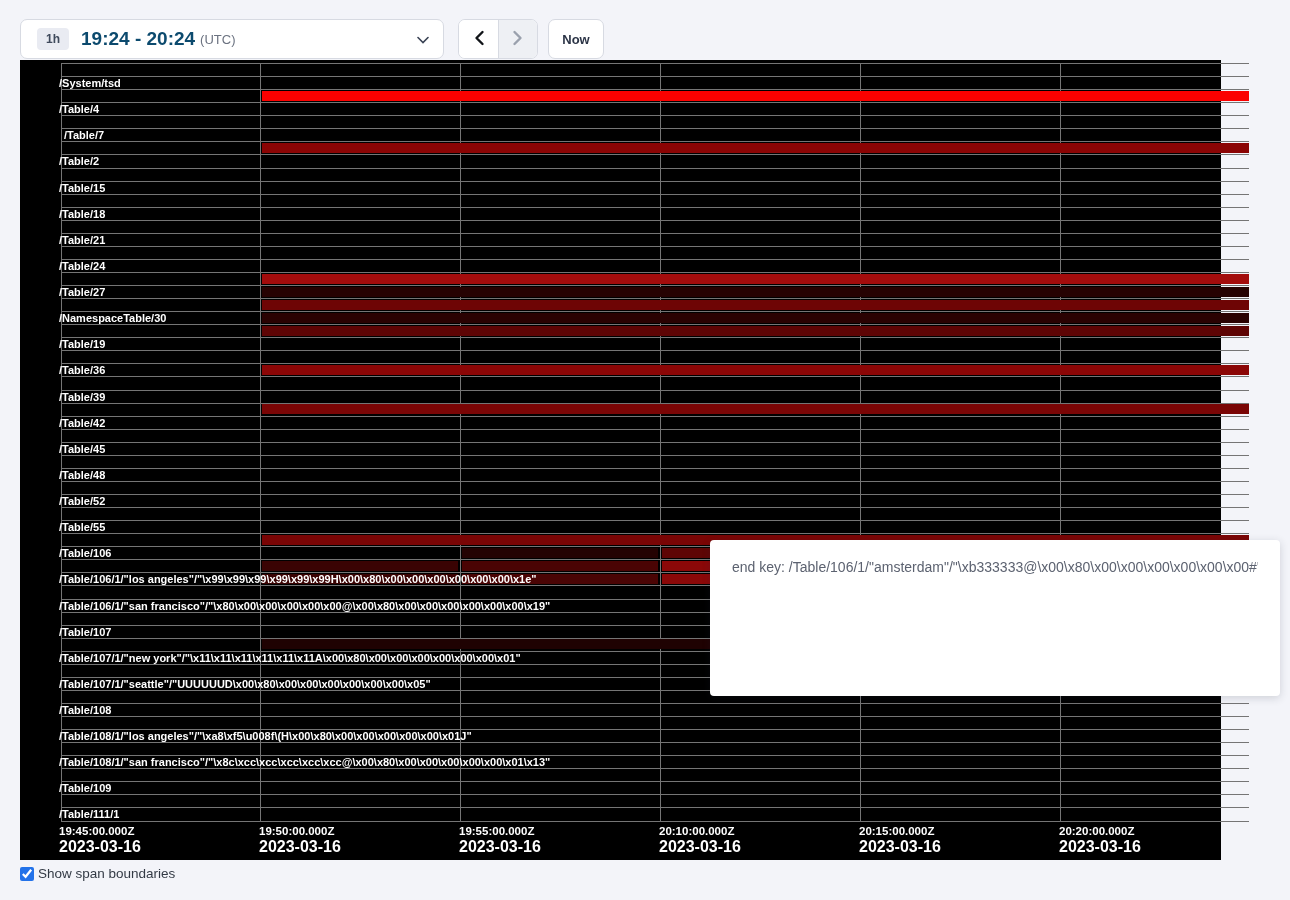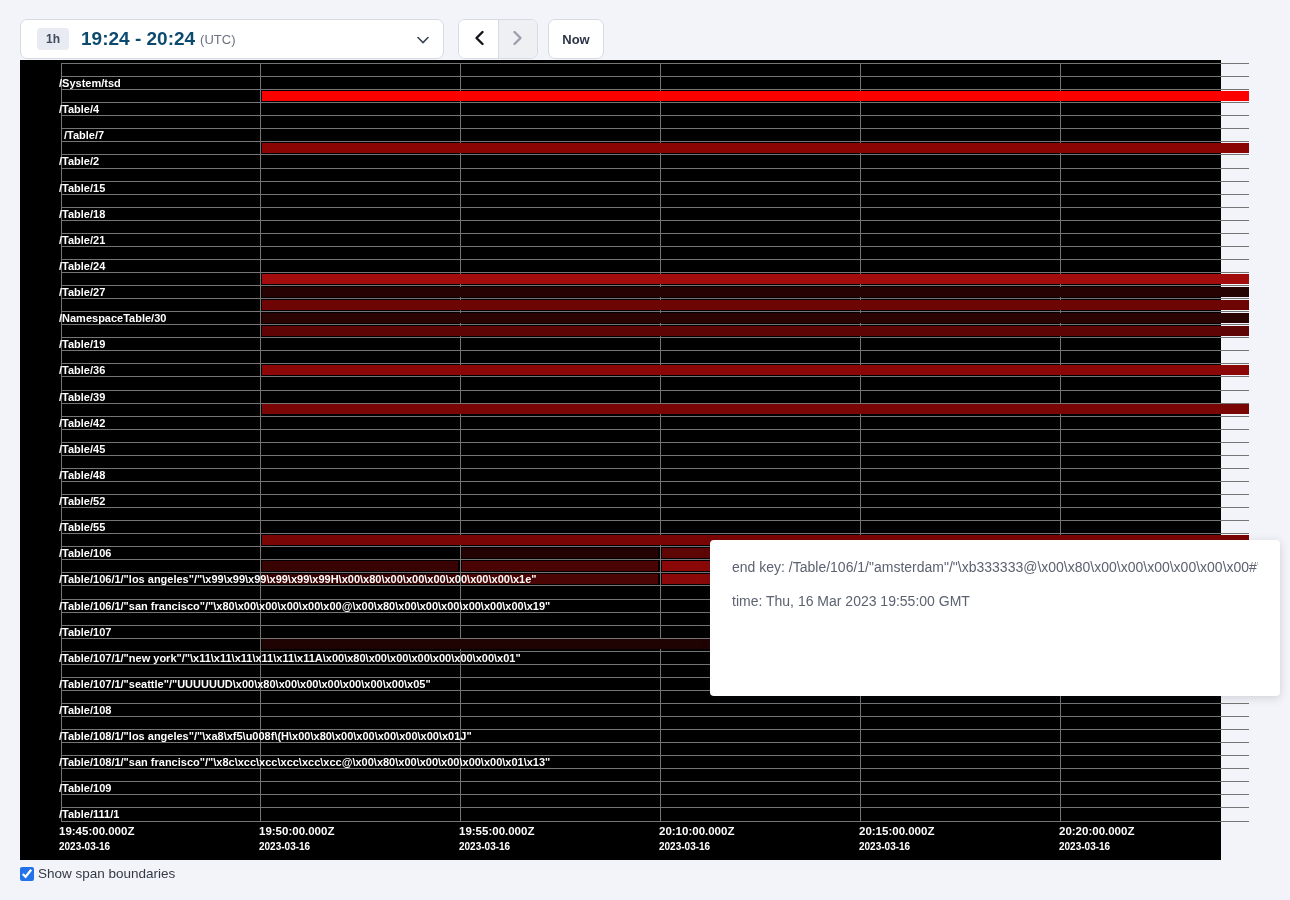--- a/index.html
+++ b/index.html
@@ -40,21 +40,21 @@
   }
   #heatmap-grid{position:absolute;left:0;top:0;width:100%;height:100%;margin-left:28px;}
   .hline{position:absolute;height:1px;background:#757575;}
   .vline{position:absolute;width:1px;background:#757575;}
   .band{position:absolute;height:10px;}
   .row-label{
     position:absolute;color:#ffffff;font-size:11px;font-weight:700;line-height:12px;white-space:nowrap;
   }
   .tick-label{position:absolute;color:#ffffff;white-space:nowrap;}
   .tick-time{font-size:11.5px;font-weight:700;line-height:14px;}
-  .tick-date{font-size:10px;font-weight:700;line-height:15px;}
+  .tick-date{font-size:16px;font-weight:700;line-height:15px;}
   
   .tooltip{
     position:absolute;left:710px;top:540px;width:570px;height:156px;box-sizing:border-box;
     background:#ffffff;border-radius:4px;box-shadow:0 2px 8px rgba(40,44,60,.18);
     padding:18px 22px;z-index:5;
   }
   .tooltip p{
     margin:0 0 15px 0;font-size:14px;color:#5c6270;line-height:19px;white-space:nowrap;overflow:hidden;
   }
   
@@ -222,19 +222,18 @@
       <div class="tick-label tick-date" style="left: 611px; top: 779px;">2023-03-16</div>
       <div class="tick-label tick-time" style="left: 811px; top: 764px;">20:15:00.000Z</div>
       <div class="tick-label tick-date" style="left: 811px; top: 779px;">2023-03-16</div>
       <div class="tick-label tick-time" style="left: 1011px; top: 764px;">20:20:00.000Z</div>
       <div class="tick-label tick-date" style="left: 1011px; top: 779px;">2023-03-16</div>
     </div>
 </div>
 
 <div class="tooltip">
   <p>end key: /Table/106/1/"amsterdam"/"\xb333333@\x00\x80\x00\x00\x00\x00\x00\x00#"</p>
-  <p>time: Thu, 16 Mar 2023 19:55:00 GMT</p>
 </div>
 
 <label class="span-toggle">
   <input type="checkbox" checked="" style="">
   <span>Show span boundaries</span>
 </label>
 
 </body></html>

